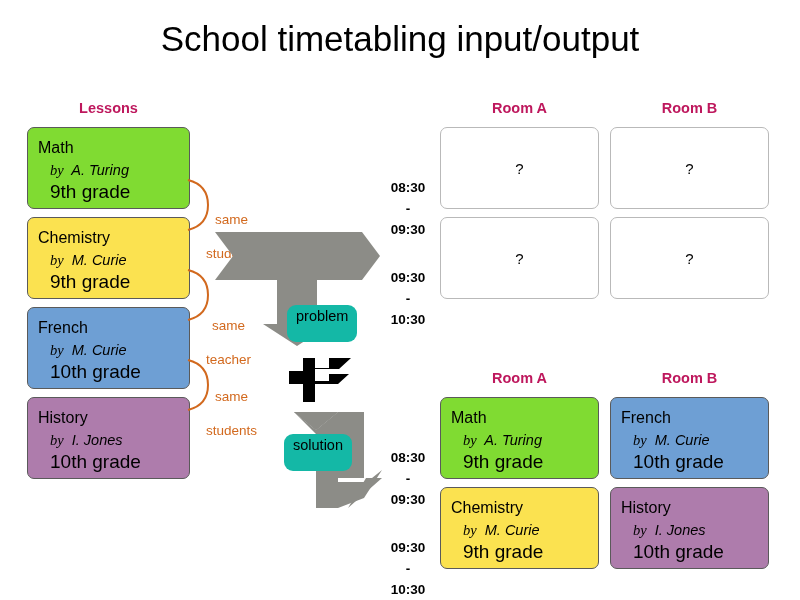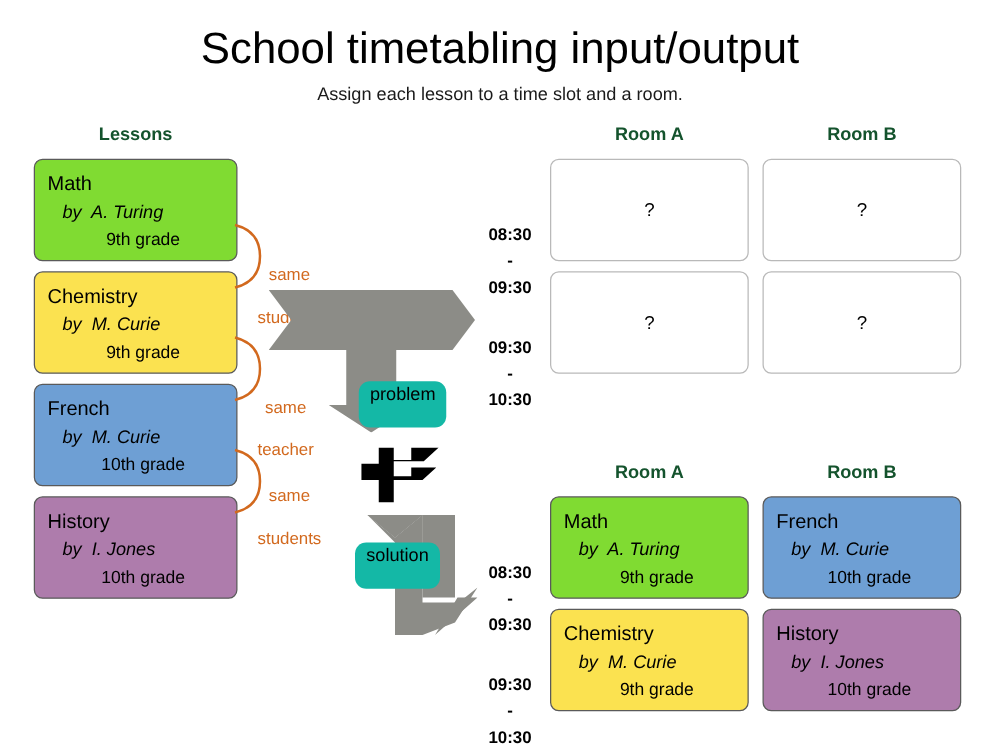--- a/index.html
+++ b/index.html
@@ -43,21 +43,21 @@
     font-weight: 400;
     color: #1a1a1a;
   }
 
   
   .col-heading {
     position: absolute;
     text-align: center;
     font-size: 14.5px;
     font-weight: bold;
-    color: #14532d;
+    color: #be185d;
   }
 
   
   .lesson-card {
     position: absolute;
     box-sizing: border-box;
     border: 1px solid #5a5a5a;
     border-radius: 7px;
     padding: 7px 10px 0 10px;
     overflow: hidden;
@@ -70,28 +70,27 @@
     white-space: nowrap;
   }
   .lesson-card .teacher {
     font-size: 14.5px;
     line-height: 21px;
     font-style: italic;
     padding-left: 12px;
     white-space: nowrap;
     color: #000;
   }
-  .lesson-card .teacher .by { font-style: italic; }
+  .lesson-card .teacher .by { font-style: italic; font-family: Liberation Serif, serif; }
   .lesson-card .grade {
-    font-size: 14px;
+    font-size: 19px;
     line-height: 21px;
     padding-left: 12px;
     white-space: nowrap;
     color: #000;
-    text-align: center;
   }
 
   
   .brace {
     position: absolute;
     pointer-events: none;
   }
   .brace-label {
     position: absolute;
     font-size: 13.5px;
@@ -146,21 +145,20 @@
     font-size: 15px;
     color: #000;
   }
 </style>
 </head>
 <body>
 
 <div id="stage">
 
   <div class="page-title">School timetabling input/output</div>
-  <div class="page-subtitle">Assign each lesson to a time slot and a room.</div>
 
   <div class="col-heading" style="left:27px; top:100px; width:163px;">Lessons</div>
 
   <div class="lesson-card" style="left:27px; top:127px; width:163px; height:82px; background:#80DB32;">
     <div class="subject">Math</div>
     <div class="teacher"><span class="by">by</span>&nbsp; <span>A. Turing</span></div>
     <div class="grade">9th grade</div>
   </div>
 
   <div class="lesson-card" style="left:27px; top:217px; width:163px; height:82px; background:#FBE250;">

